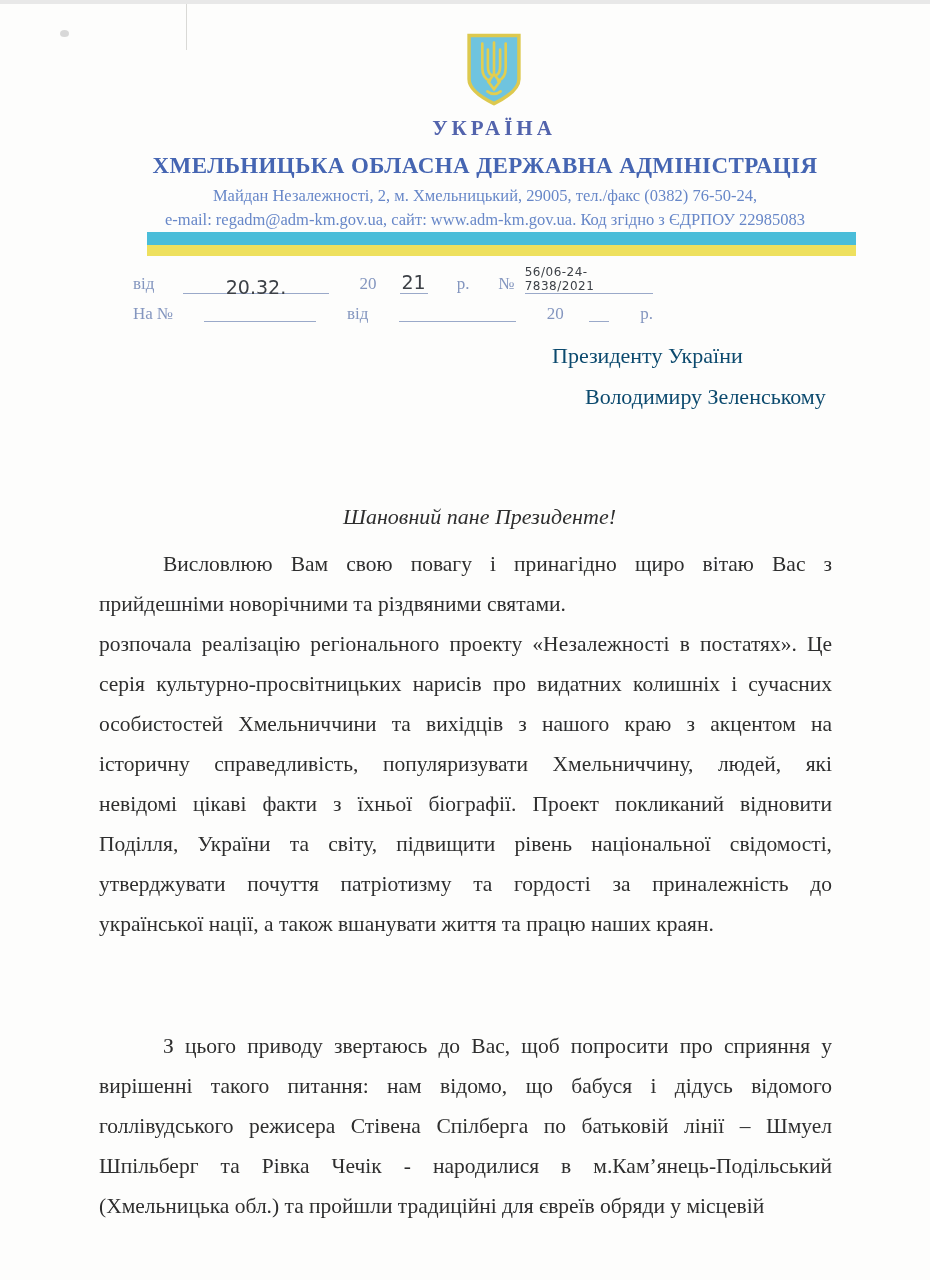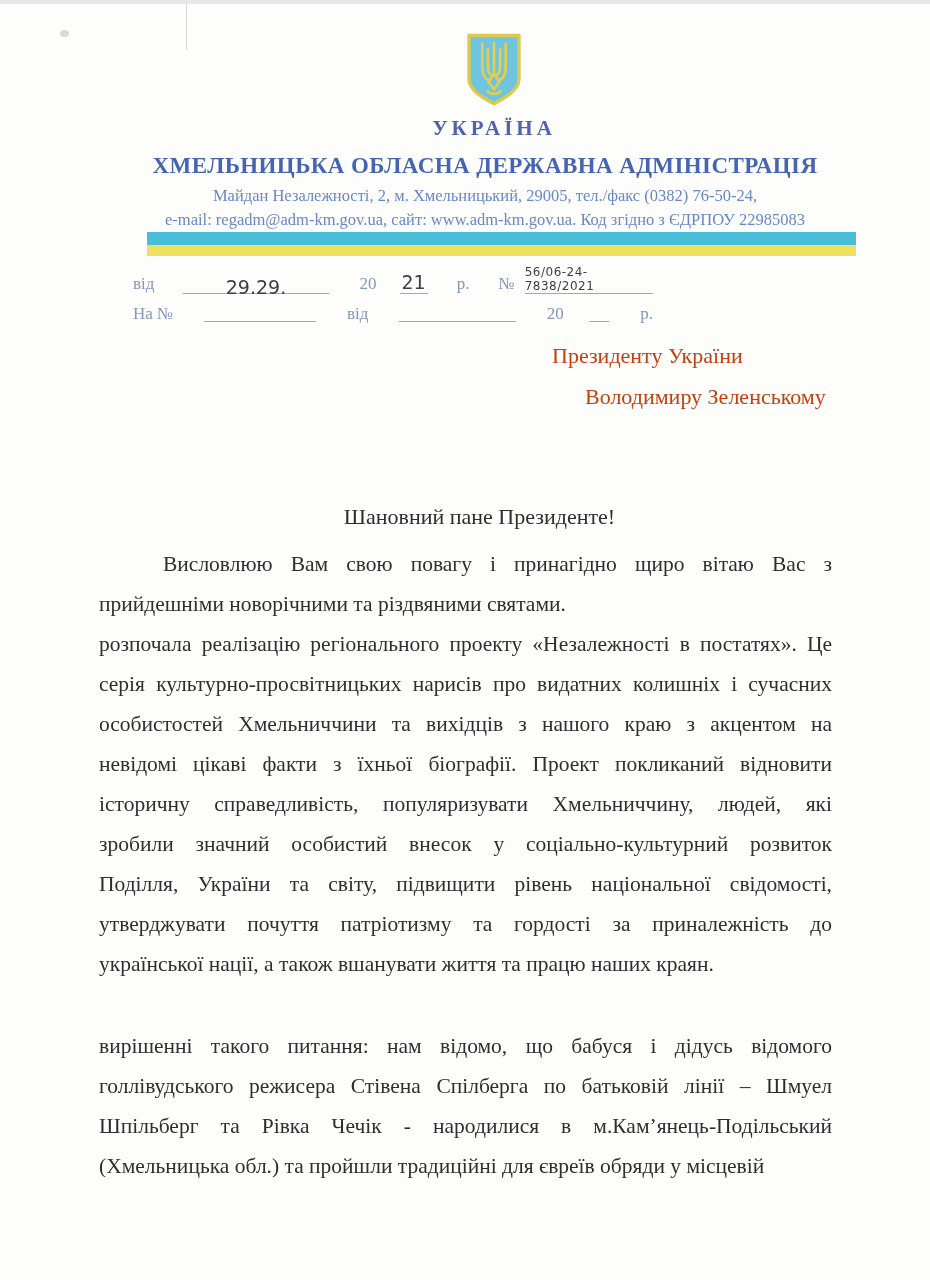--- a/index.html
+++ b/index.html
@@ -38,25 +38,25 @@
   }
   .ref-date-blank{width:150px;margin-left:6px;text-align:center;}
   .ref-date-blank .typed{position:relative;top:3px;}
   .ref-year{margin-left:8px;}
   .ref-year21{border-bottom:1.4px solid #9aa9c9;padding:0 2px;}
   .ref-r{margin-left:6px;}
   .ref-no{margin-left:6px;margin-right:-13px;}
   .ref-number{font-size:12px;border-bottom:1.4px solid #9aa9c9;letter-spacing:0.5px;}
   .ref2 .blank{position:relative;top:-2px;}
   
-  .recipient{position:absolute;left:552px;top:331px;font-size:22px;color:#c2410c;line-height:41px;}
+  .recipient{position:absolute;left:552px;top:331px;font-size:22px;color:#0c4a6e;line-height:41px;}
   .recipient .r2{margin-left:33px;}
   
   .salutation{position:absolute;left:99px;top:500px;width:733px;
-      text-align:center;text-indent:28px;font-size:22px;color:#2e2e2e;}
+      text-align:center;text-indent:28px;font-size:22px;color:#2e2e2e;font-style:italic;}
   .para{position:absolute;left:99px;width:733px;font-size:21.5px;color:#2e2e2e;}
   .p1{top:540px;}
   .p2{top:620px;}
   .p3{top:1022px;}
   .bl{height:40px;line-height:40px;white-space:nowrap;}
   .bl.j{white-space:normal;text-align:justify;text-align-last:justify;}
   .bl.ind{text-indent:64px;}
   
   .speck{position:absolute;left:60px;top:26px;width:9px;height:7px;
       background:#b9b9b9;border-radius:50%;opacity:.55;}
@@ -90,21 +90,21 @@
     <div class="addr">e-mail: regadm@adm-km.gov.ua, сайт: www.adm-km.gov.ua. Код згідно з ЄДРПОУ 22985083</div>
   </div>
 
   <div class="band">
     <div class="band-blue"></div>
     <div class="band-yellow"></div>
   </div>
 
   <div class="ref1">
     <span>від</span>
-    <span class="blank ref-date-blank"><span class="typed">29.29.</span></span>
+    <span class="blank ref-date-blank"><span class="typed">20.32.</span></span>
     <span class="ref-year">20</span>
     <span class="typed ref-year21">21</span>
     <span class="ref-r">р.</span>
     <span class="ref-no">№</span>
     <span class="typed ref-number">56/06-24-7838/2021</span>
   </div>
 
   <div class="ref2">
     <span>На №</span>
     <span class="blank" style="width:152px;margin:0 8px 0 8px"></span>
@@ -124,28 +124,28 @@
 
   <div class="para p1">
     <div class="bl j ind">Висловлюю Вам свою повагу і принагідно щиро вітаю Вас з</div>
     <div class="bl">прийдешніми новорічними та різдвяними святами.</div>
   </div>
 
   <div class="para p2">
     <div class="bl j">розпочала реалізацію регіонального проекту «Незалежності в постатях». Це</div>
     <div class="bl j">серія культурно-просвітницьких нарисів про видатних колишніх і сучасних</div>
     <div class="bl j">особистостей Хмельниччини та вихідців з нашого краю з акцентом на</div>
+    <div class="bl j">історичну справедливість, популяризувати Хмельниччину, людей, які</div>
     <div class="bl j">невідомі цікаві факти з їхньої біографії. Проект покликаний відновити</div>
-    <div class="bl j">історичну справедливість, популяризувати Хмельниччину, людей, які</div>
-    <div class="bl j">зробили значний особистий внесок у соціально-культурний розвиток</div>
     <div class="bl j">Поділля, України та світу, підвищити рівень національної свідомості,</div>
     <div class="bl j">утверджувати почуття патріотизму та гордості за приналежність до</div>
     <div class="bl">української нації, а також вшанувати життя та працю наших краян.</div>
   </div>
 
   <div class="para p3">
+    <div class="bl j ind">З цього приводу звертаюсь до Вас, щоб попросити про сприяння у</div>
     <div class="bl j">вирішенні такого питання: нам відомо, що бабуся і дідусь відомого</div>
     <div class="bl j">голлівудського режисера Стівена Спілберга по батьковій лінії – Шмуел</div>
     <div class="bl j">Шпільберг та Рівка Чечік - народилися в м.Кам’янець-Подільський</div>
     <div class="bl">(Хмельницька обл.) та пройшли традиційні для євреїв обряди у місцевій</div>
   </div>
 
 </div>
 
 </body></html>

